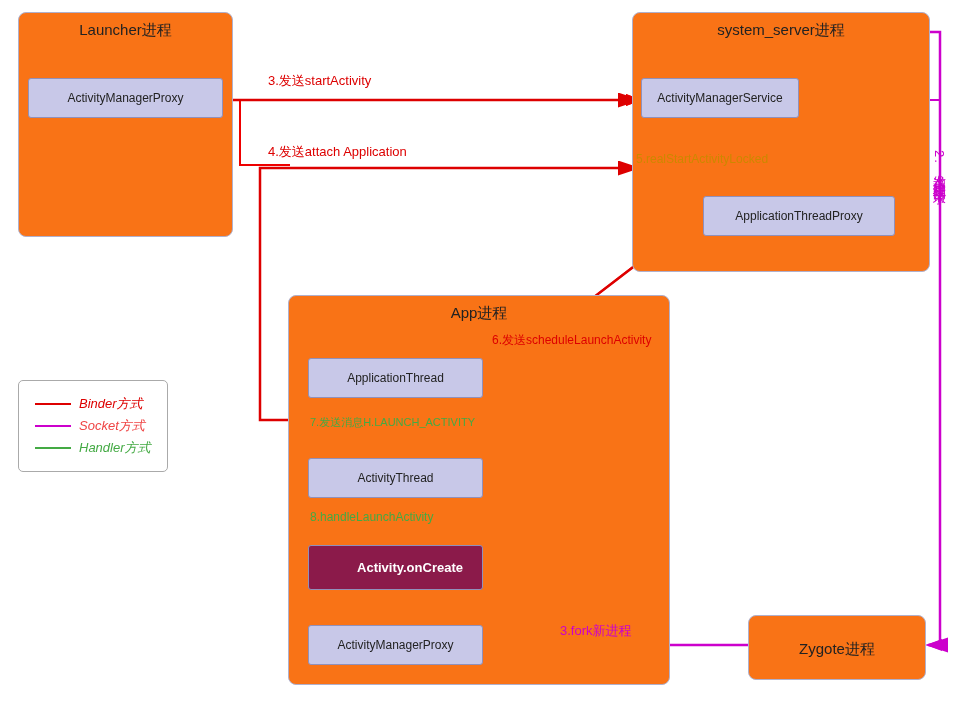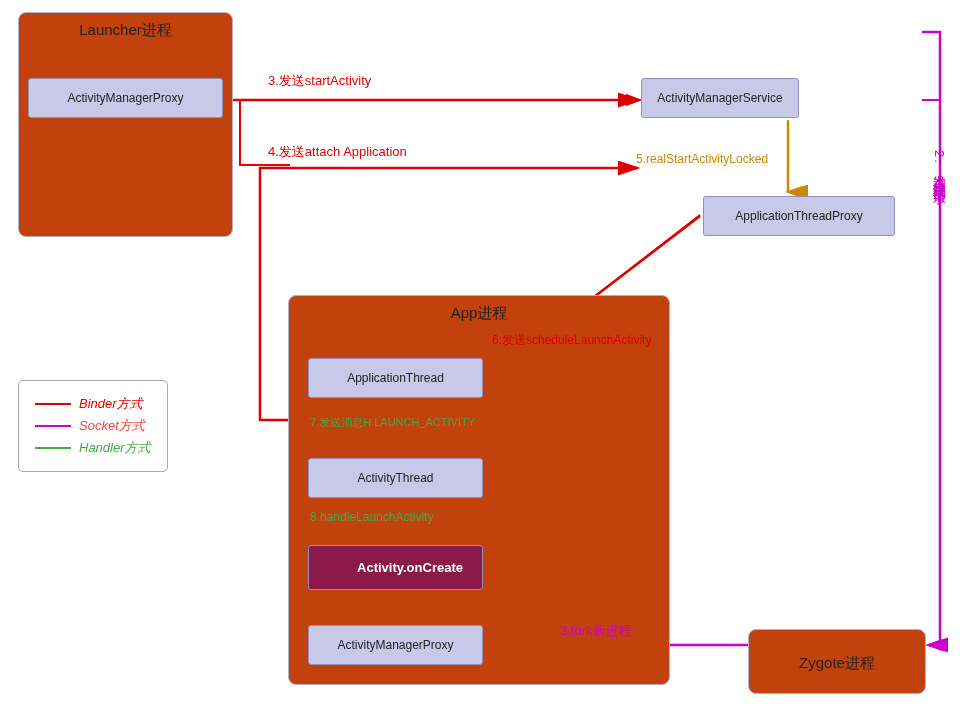--- a/index.html
+++ b/index.html
@@ -16,21 +16,21 @@
     .diagram-container {
       position: relative;
       width: 960px;
       height: 720px;
     }
 
     
     .process-box {
       position: absolute;
       border-radius: 8px;
-      background: #c2410c;
+      background: #f97316;
       border: 1px solid #b0b0cc;
     }
 
     .process-title {
       text-align: center;
       font-size: 15px;
       font-weight: normal;
       color: #222;
       padding: 8px 0 4px 0;
     }
@@ -189,20 +189,23 @@
   </svg>
 
   <div class="process-box" style="left:18px; top:12px; width:215px; height:225px;">
     <div class="process-title">Launcher进程</div>
   </div>
 
   <div class="component-box" style="left:28px; top:78px; width:195px; height:40px;">
     <span>ActivityManagerProxy</span>
   </div>
 
+  <div class="process-box" style="left:632px; top:12px; width:298px; height:260px;">
+    <div class="process-title">system_server进程</div>
+  </div>
 
   <div class="component-box" style="left:641px; top:78px; width:158px; height:40px;">
     <span>ActivityManagerService</span>
   </div>
 
   <div class="component-box" style="left:703px; top:196px; width:192px; height:40px;">
     <span>ApplicationThreadProxy</span>
   </div>
 
   <div class="process-box" style="left:288px; top:295px; width:382px; height:390px;">
@@ -218,21 +221,21 @@
   </div>
 
   <div class="component-box highlight" style="left:308px; top:545px; width:175px; height:45px;">
     <span>Activity.onCreate</span>
   </div>
 
   <div class="component-box" style="left:308px; top:625px; width:175px; height:40px;">
     <span>ActivityManagerProxy</span>
   </div>
 
-  <div class="process-box" style="left:748px; top:615px; width:178px; height:65px; display:flex; align-items:center; justify-content:center;margin-top:14px;">
+  <div class="process-box" style="left:748px; top:615px; width:178px; height:65px; display:flex; align-items:center; justify-content:center;">
     <div class="process-title">Zygote进程</div>
   </div>
 
   <div class="arrow-label" style="left:268px; top:72px; color:#dd0000; font-size:13px;">
     3.发送startActivity
   </div>
 
   <div class="arrow-label" style="left:268px; top:143px; color:#dd0000; font-size:13px;">
     4.发送attach Application
   </div>

